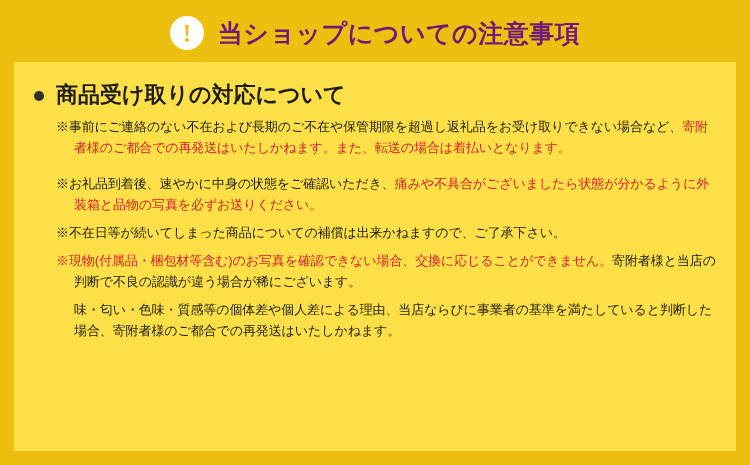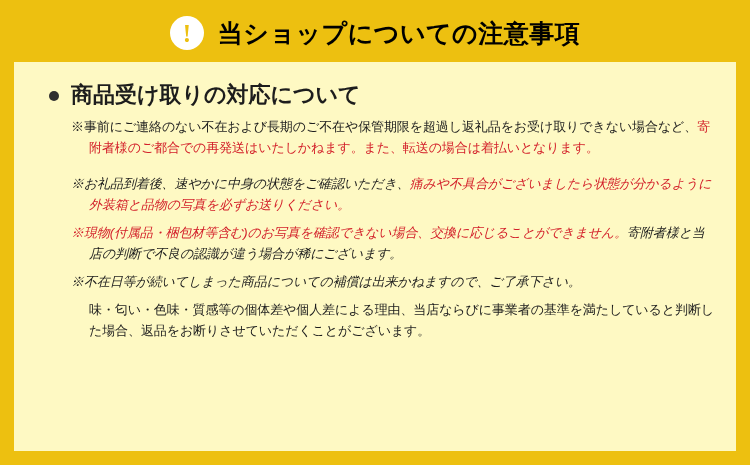--- a/index.html
+++ b/index.html
@@ -38,35 +38,35 @@
     display: flex;
     align-items: center;
     justify-content: center;
     font-size: 25px;
     font-weight: bold;
     line-height: 1;
     font-family: "Liberation Serif", serif;
     flex: 0 0 auto;
   }
   .header-title {
-    color: #000000;
+    color: #701a75;
     font-size: 25px;
     font-weight: bold;
     letter-spacing: 0.5px;
     white-space: nowrap;
   }
   .panel {
     position: absolute;
     left: 14px;
     top: 62px;
     width: 722px;
     height: 389px;
-    background: #fef9c3;
+    background: #fde047;
     box-sizing: border-box;
-    padding: 18px 20px 10px 35px;
+    padding: 18px 20px 10px 20px;
     overflow: hidden;
   }
   .section {
     margin-bottom: 2px;
   }
   .section-head {
     display: flex;
     align-items: flex-start;
     gap: 12px;
     margin-bottom: 6px;
@@ -89,21 +89,20 @@
     font-size: 13px;
     line-height: 1.62;
     color: #1d1d1d;
     margin: 0 0 9px 0;
     padding-left: 40px;
     text-indent: -18px;
     letter-spacing: -0.1px;
   }
   .para.tight {
     margin-bottom: 7px;
-    font-style: italic;
   }
   .para.noindent {
     text-indent: 0;
     padding-left: 40px;
   }
   .red {
     color: #d3202a;
   }
   .spacer-sm { height: 6px; }
 </style>
@@ -131,26 +130,26 @@
 
     <div class="spacer-sm"></div>
 
     <div class="section">
 
       <p class="para tight">
         <span>※お礼品到着後、速やかに中身の状態をご確認いただき、</span><span class="red">痛みや不具合がございましたら状態が分かるように外装箱と品物の写真を必ずお送りください。</span>
       </p>
 
       <p class="para tight">
+        <span>※不在日等が続いてしまった商品についての補償は出来かねますので、ご了承下さい。</span>
+      </p>
+
+      <p class="para tight">
         <span class="red">※現物(付属品・梱包材等含む)のお写真を確認できない場合、交換に応じることができません。</span><span>寄附者様と当店の判断で不良の認識が違う場合が稀にございます。</span>
       </p>
 
-      <p class="para tight">
-        <span>※不在日等が続いてしまった商品についての補償は出来かねますので、ご了承下さい。</span>
-      </p>
-
       <p class="para noindent">
-        <span>味・匂い・色味・質感等の個体差や個人差による理由、当店ならびに事業者の基準を満たしていると判断した場合、返品をお断りさせていただくことがございます。</span>
+        <span>味・匂い・色味・質感等の個体差や個人差による理由、当店ならびに事業者の基準を満たしていると判断した場合、寄附者様のご都合での再発送はいたしかねます。</span>
       </p>
     </div>
 
   </div>
 </div>
 
 </body></html>

